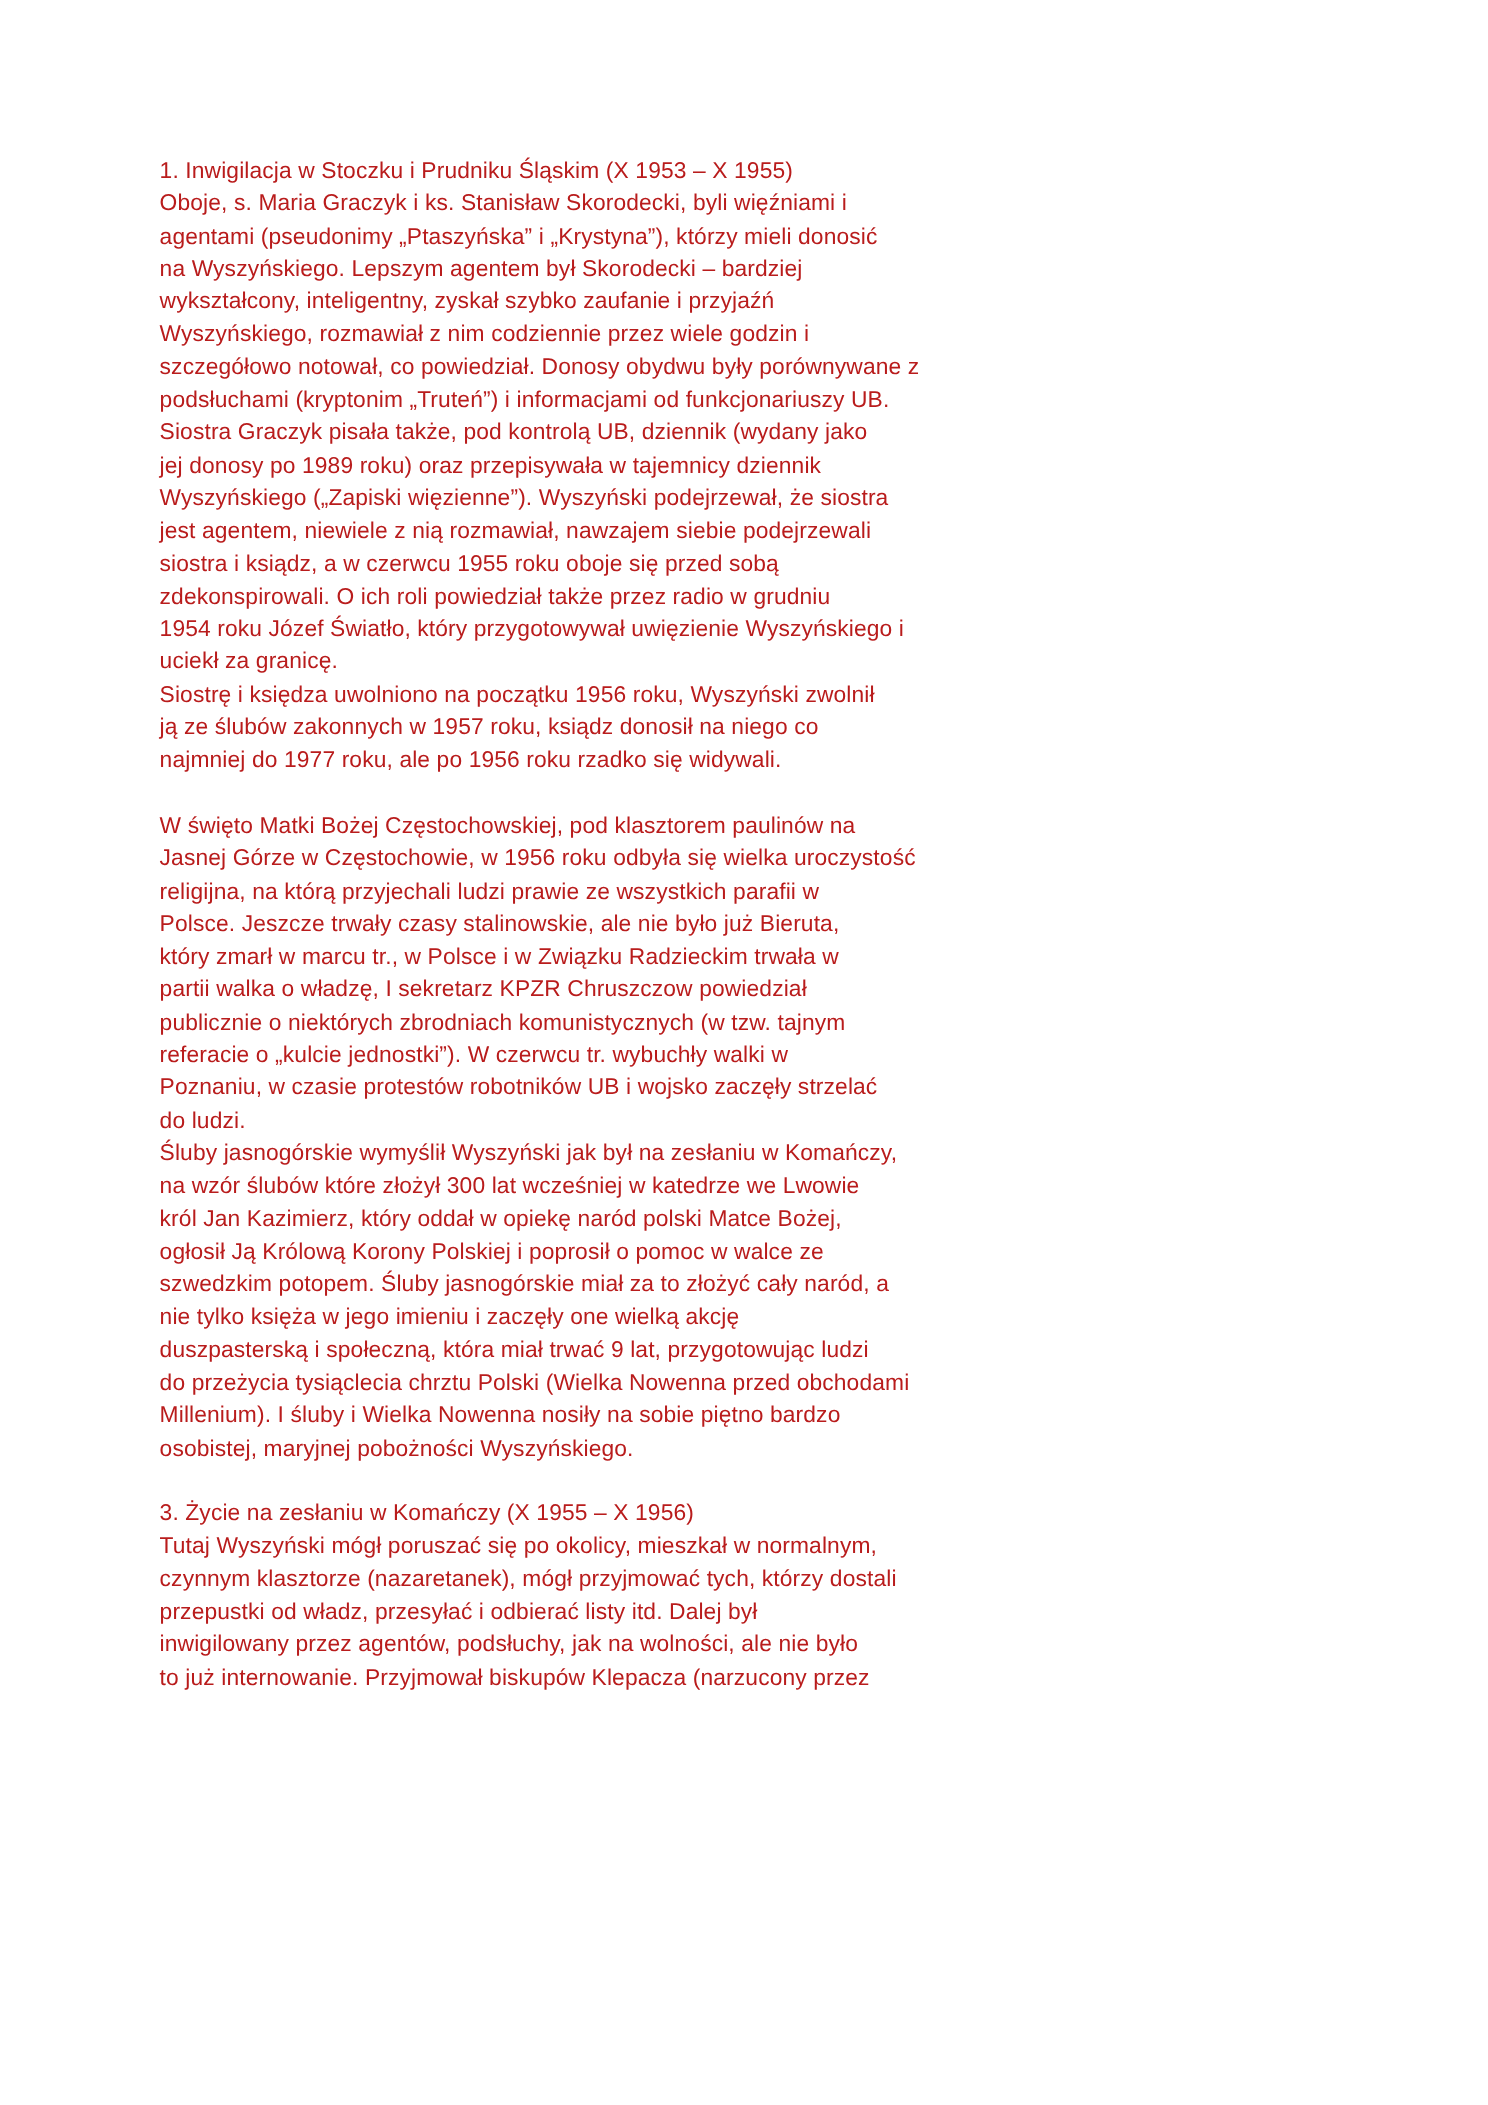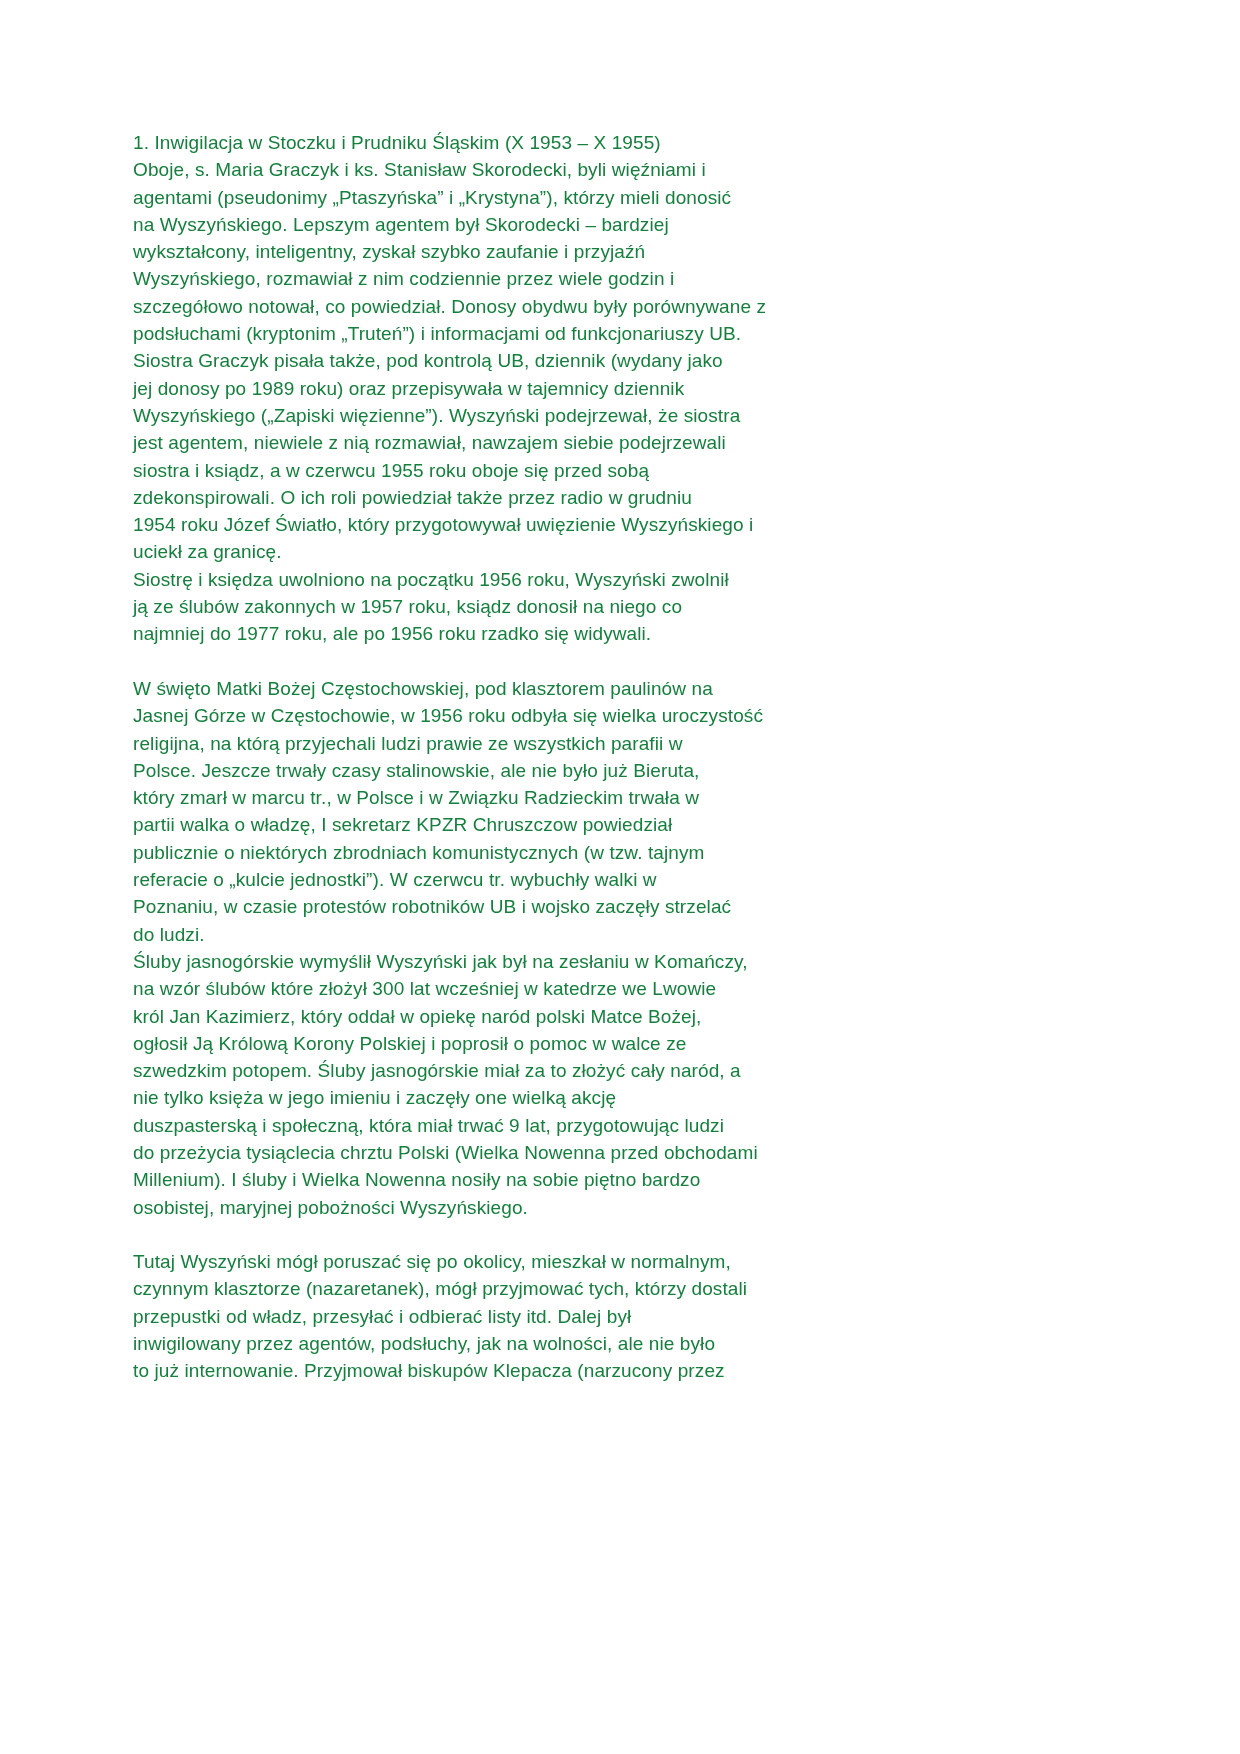--- a/index.html
+++ b/index.html
@@ -40,21 +40,21 @@
     white-space: pre-line;
   }
   .body-text {
     white-space: pre-line;
   }
 </style>
 </head>
 <body style="background: rgb(255, 255, 255);">
 
 <div class="page">
-  <div class="doc" style="color: #15803d;">
+  <div class="doc" style="color: #b91c1c;">
 
     <div class="section">
       <div class="heading">1. Inwigilacja w Stoczku i Prudniku Śląskim (X 1953 – X 1955)</div>
       <div class="body-text">Oboje, s. Maria Graczyk i ks. Stanisław Skorodecki, byli więźniami i
 agentami (pseudonimy „Ptaszyńska” i „Krystyna”), którzy mieli donosić
 na Wyszyńskiego. Lepszym agentem był Skorodecki – bardziej
 wykształcony, inteligentny, zyskał szybko zaufanie i przyjaźń
 Wyszyńskiego, rozmawiał z nim codziennie przez wiele godzin i
 szczegółowo notował, co powiedział. Donosy obydwu były porównywane z
 podsłuchami (kryptonim „Truteń”) i informacjami od funkcjonariuszy UB.
@@ -88,20 +88,21 @@
 ogłosił Ją Królową Korony Polskiej i poprosił o pomoc w walce ze
 szwedzkim potopem. Śluby jasnogórskie miał za to złożyć cały naród, a
 nie tylko księża w jego imieniu i zaczęły one wielką akcję
 duszpasterską i społeczną, która miał trwać 9 lat, przygotowując ludzi
 do przeżycia tysiąclecia chrztu Polski (Wielka Nowenna przed obchodami
 Millenium). I śluby i Wielka Nowenna nosiły na sobie piętno bardzo
 osobistej, maryjnej pobożności Wyszyńskiego.</div>
     </div>
 
     <div class="section">
+      <div class="heading">3. Życie na zesłaniu w Komańczy (X 1955 – X 1956)</div>
       <div class="body-text">Tutaj Wyszyński mógł poruszać się po okolicy, mieszkał w normalnym,
 czynnym klasztorze (nazaretanek), mógł przyjmować tych, którzy dostali
 przepustki od władz, przesyłać i odbierać listy itd. Dalej był
 inwigilowany przez agentów, podsłuchy, jak na wolności, ale nie było
 to już internowanie. Przyjmował biskupów Klepacza (narzucony przez</div>
     </div>
 
   </div>
 </div>
 

